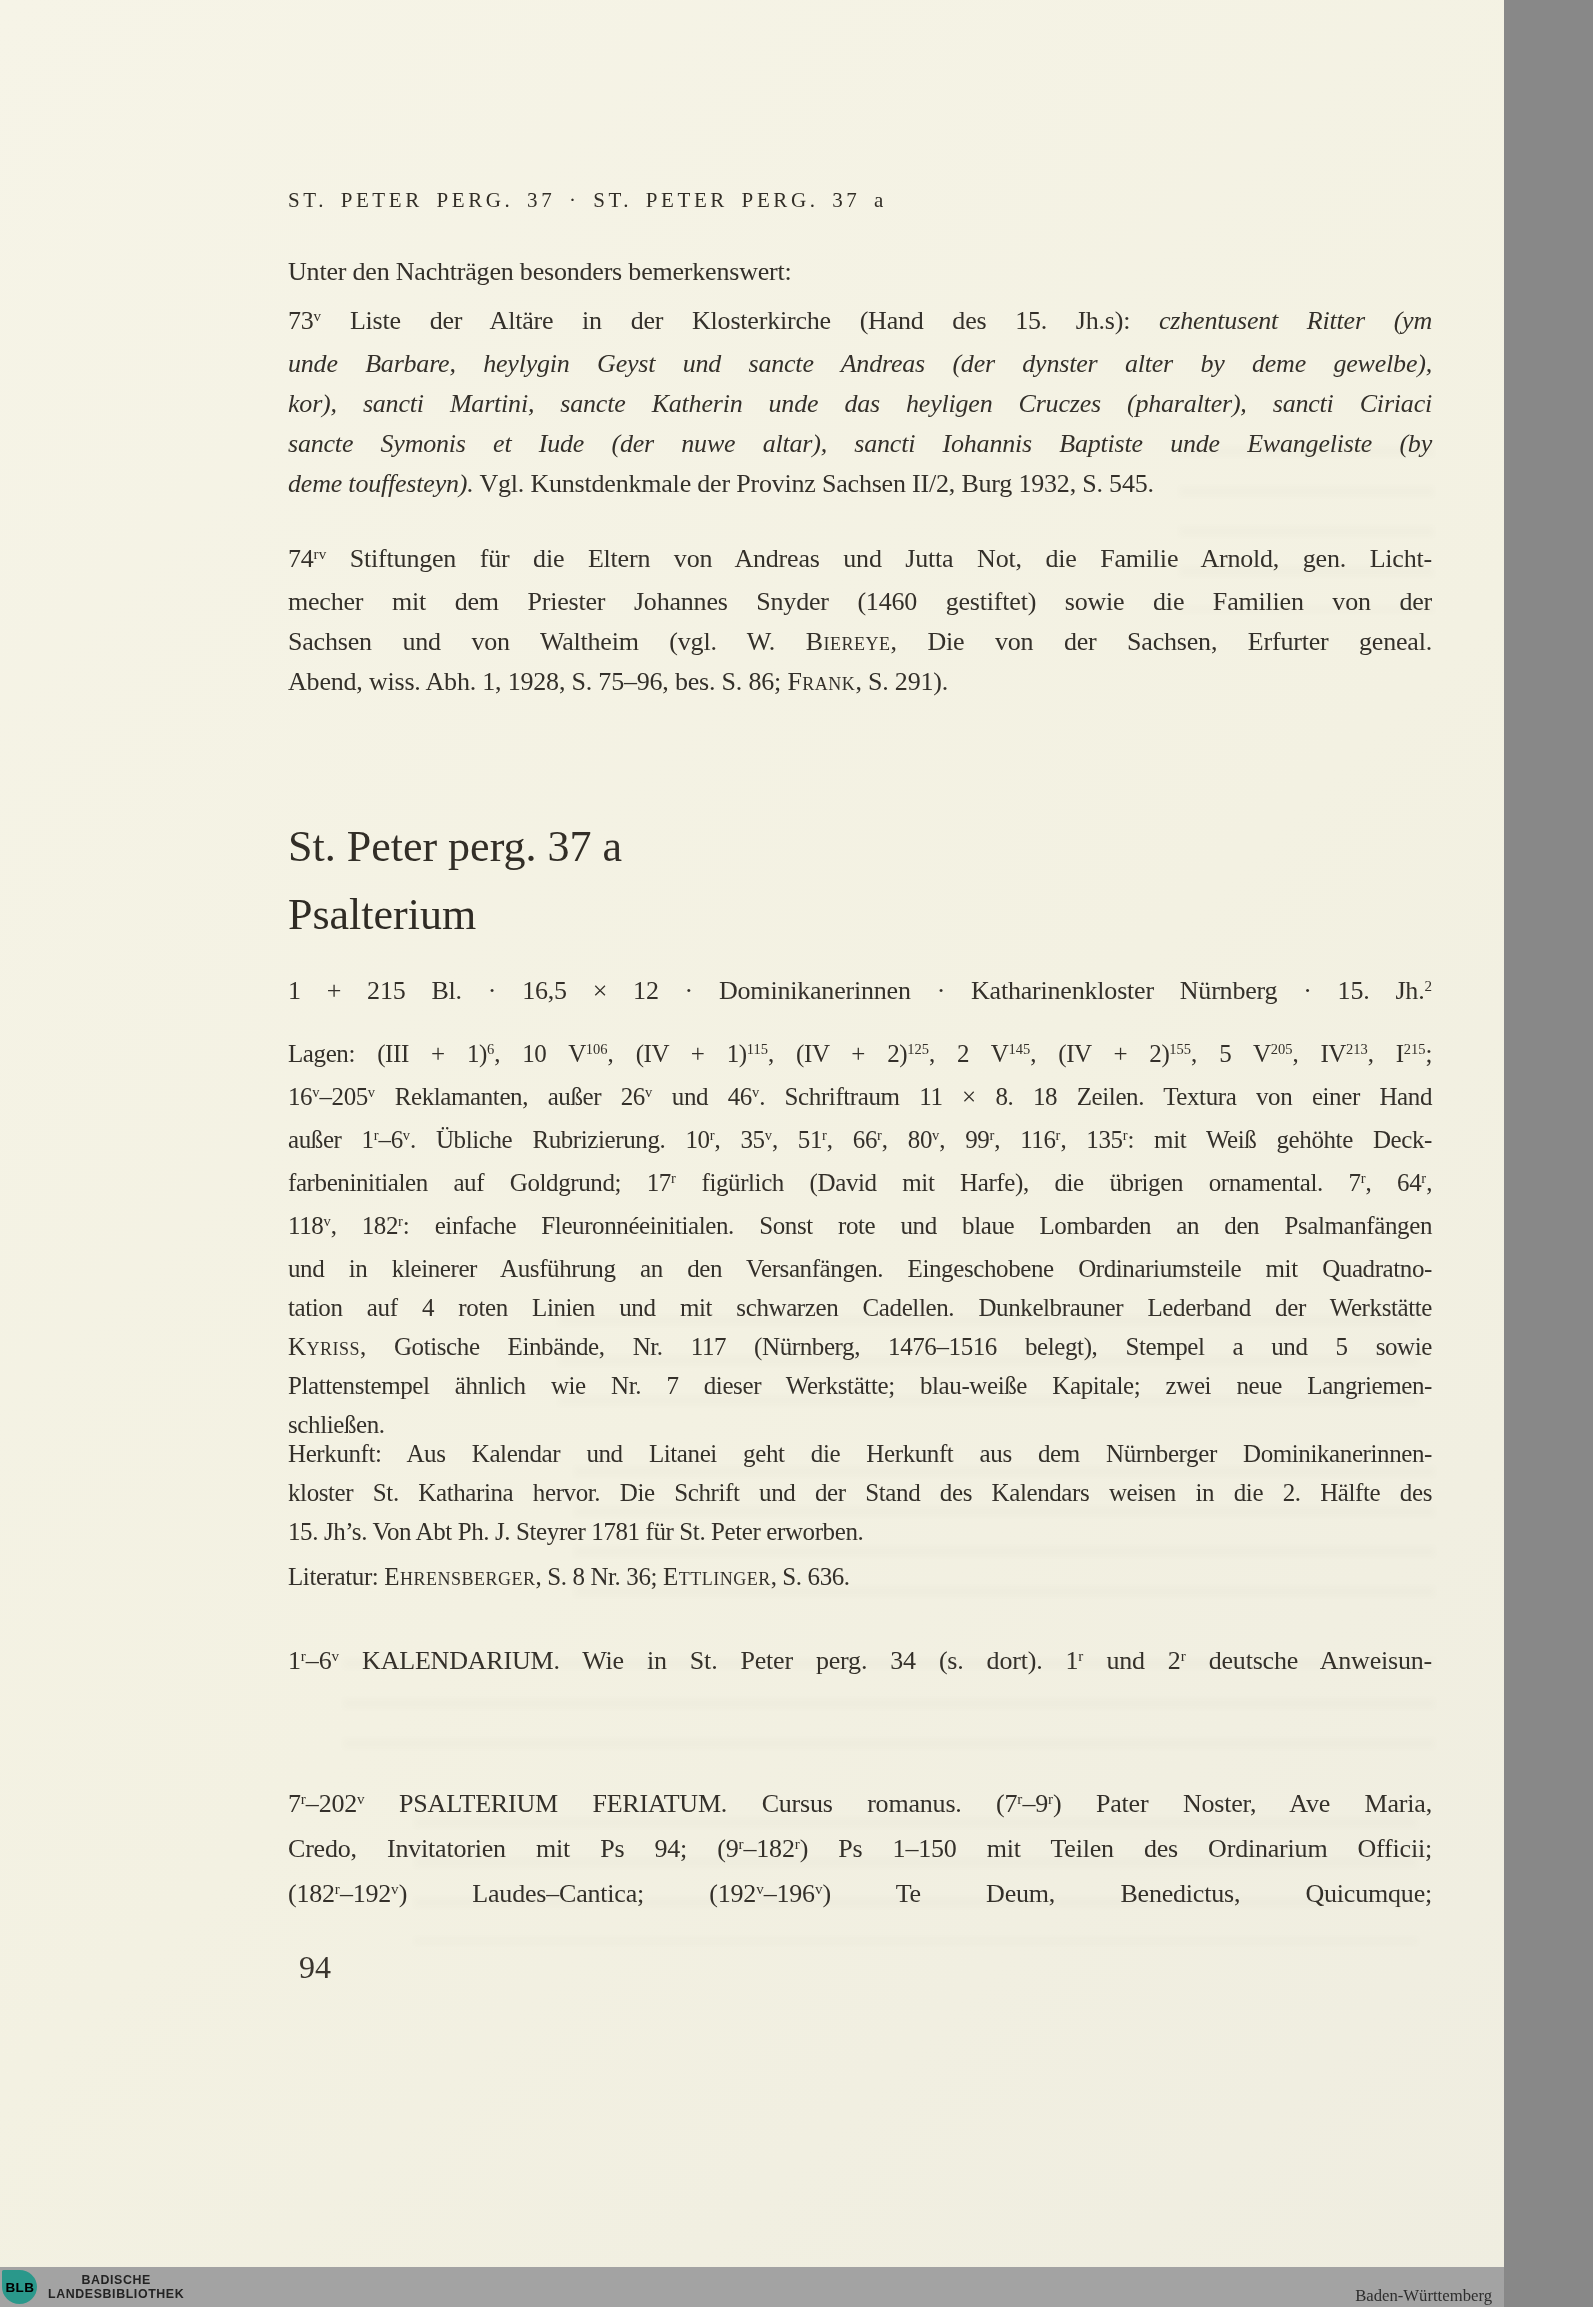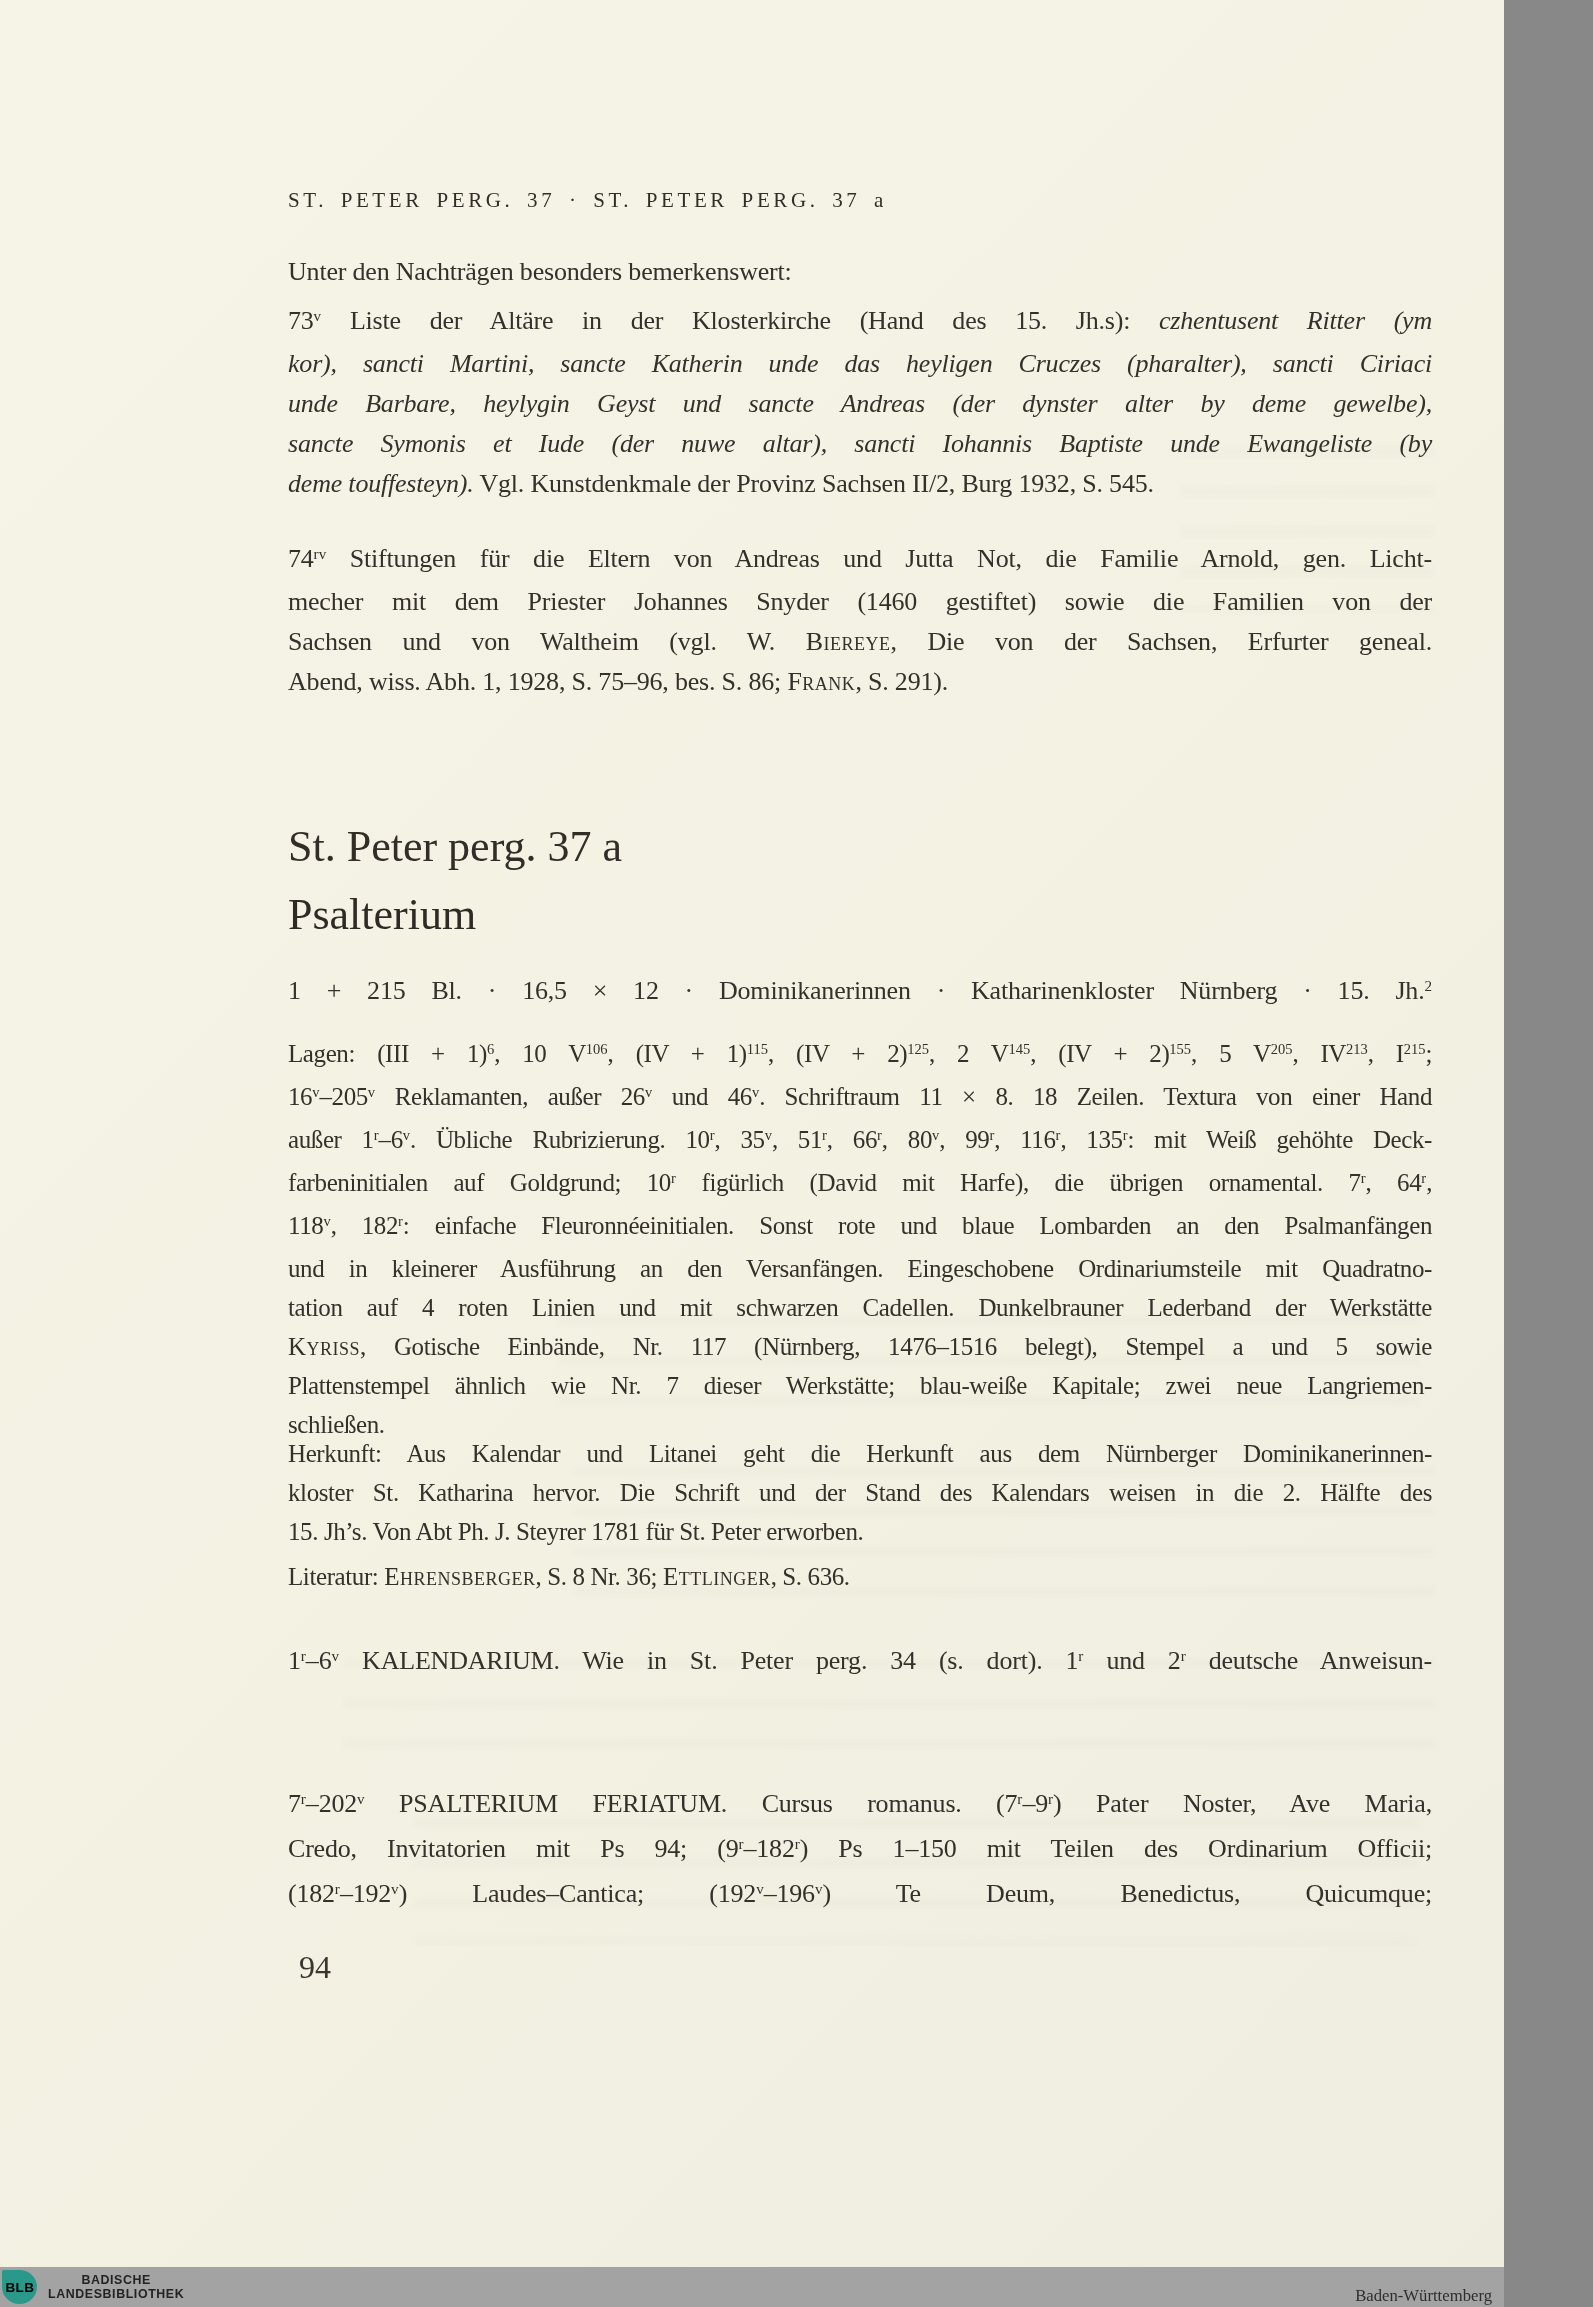--- a/index.html
+++ b/index.html
@@ -59,22 +59,22 @@
 <div class="page">
 
   <div class="abs col running-header">ST. PETER PERG. 37 · ST. PETER PERG. 37 a</div>
 
   <div class="abs col para fs-a" style="top:252px">
       <div class="line lastline"><span>Unter den Nachträgen besonders bemerkenswert:</span></div>
     </div>
 
   <div class="abs col para fs-a" style="top:301px">
       <div class="line"><span>73</span><span class="sup">v</span><span> Liste der Altäre in der Klosterkirche (Hand des 15. Jh.s): </span><span class="i">czhentusent Ritter (ym</span></div>
+      <div class="line"><span class="i">unde Barbare, heylygin Geyst und sancte Andreas (der dynster alter by deme gewelbe),</span></div>
       <div class="line"><span class="i">kor), sancti Martini, sancte Katherin unde das heyligen Cruczes (pharalter), sancti Ciriaci</span></div>
-      <div class="line"><span class="i">unde Barbare, heylygin Geyst und sancte Andreas (der dynster alter by deme gewelbe),</span></div>
       <div class="line"><span class="i">sancte Symonis et Iude (der nuwe altar), sancti Iohannis Baptiste unde Ewangeliste (by</span></div>
       <div class="line lastline"><span class="i">deme touffesteyn).</span><span> Vgl. Kunstdenkmale der Provinz Sachsen II/2, Burg 1932, S. 545.</span></div>
     </div>
 
   <div class="abs col para fs-a" style="top:539px">
       <div class="line"><span>74</span><span class="sup">rv</span><span> Stiftungen für die Eltern von Andreas und Jutta Not, die Familie Arnold, gen. Licht-</span></div>
       <div class="line"><span>mecher mit dem Priester Johannes Snyder (1460 gestiftet) sowie die Familien von der</span></div>
       <div class="line"><span>Sachsen und von Waltheim (vgl. W. </span><span class="sc">Biereye</span><span>, Die von der Sachsen, Erfurter geneal.</span></div>
       <div class="line lastline"><span>Abend, wiss. Abh. 1, 1928, S. 75–96, bes. S. 86; </span><span class="sc">Frank</span><span>, S. 291).</span></div>
     </div>
@@ -84,21 +84,21 @@
   <div class="abs col main-title">Psalterium</div>
 
   <div class="abs col para fs-a" style="top:971px">
       <div class="line"><span>1 + 215 Bl. · 16,5 × 12 · Dominikanerinnen · Katharinenkloster Nürnberg · 15. Jh.</span><span class="sup">2</span></div>
     </div>
 
   <div class="abs col para fs-b" style="top:1034px">
       <div class="line"><span>Lagen: (III + 1)</span><span class="sup">6</span><span>, 10 V</span><span class="sup">106</span><span>, (IV + 1)</span><span class="sup">115</span><span>, (IV + 2)</span><span class="sup">125</span><span>, 2 V</span><span class="sup">145</span><span>, (IV + 2)</span><span class="sup">155</span><span>, 5 V</span><span class="sup">205</span><span>, IV</span><span class="sup">213</span><span>, I</span><span class="sup">215</span><span>;</span></div>
       <div class="line"><span>16</span><span class="sup">v</span><span>–205</span><span class="sup">v</span><span> Reklamanten, außer 26</span><span class="sup">v</span><span> und 46</span><span class="sup">v</span><span>. Schriftraum 11 × 8. 18 Zeilen. Textura von einer Hand</span></div>
       <div class="line"><span>außer 1</span><span class="sup">r</span><span>–6</span><span class="sup">v</span><span>. Übliche Rubrizierung. 10</span><span class="sup">r</span><span>, 35</span><span class="sup">v</span><span>, 51</span><span class="sup">r</span><span>, 66</span><span class="sup">r</span><span>, 80</span><span class="sup">v</span><span>, 99</span><span class="sup">r</span><span>, 116</span><span class="sup">r</span><span>, 135</span><span class="sup">r</span><span>: mit Weiß gehöhte Deck-</span></div>
-      <div class="line"><span>farbeninitialen auf Goldgrund; 10</span><span class="sup">r</span><span> figürlich (David mit Harfe), die übrigen ornamental. 7</span><span class="sup">r</span><span>, 64</span><span class="sup">r</span><span>,</span></div>
+      <div class="line"><span>farbeninitialen auf Goldgrund; 17</span><span class="sup">r</span><span> figürlich (David mit Harfe), die übrigen ornamental. 7</span><span class="sup">r</span><span>, 64</span><span class="sup">r</span><span>,</span></div>
       <div class="line"><span>118</span><span class="sup">v</span><span>, 182</span><span class="sup">r</span><span>: einfache Fleuronnéeinitialen. Sonst rote und blaue Lombarden an den Psalmanfängen</span></div>
       <div class="line"><span>und in kleinerer Ausführung an den Versanfängen. Eingeschobene Ordinariumsteile mit Quadratno-</span></div>
       <div class="line"><span>tation auf 4 roten Linien und mit schwarzen Cadellen. Dunkelbrauner Lederband der Werkstätte</span></div>
       <div class="line"><span class="sc">Kyriss</span><span>, Gotische Einbände, Nr. 117 (Nürnberg, 1476–1516 belegt), Stempel a und 5 sowie</span></div>
       <div class="line"><span>Plattenstempel ähnlich wie Nr. 7 dieser Werkstätte; blau-weiße Kapitale; zwei neue Langriemen-</span></div>
       <div class="line lastline"><span>schließen.</span></div>
     </div>
 
   <div class="abs col para fs-b" style="top:1434px">
       <div class="line"><span>Herkunft: Aus Kalendar und Litanei geht die Herkunft aus dem Nürnberger Dominikanerinnen-</span></div>

